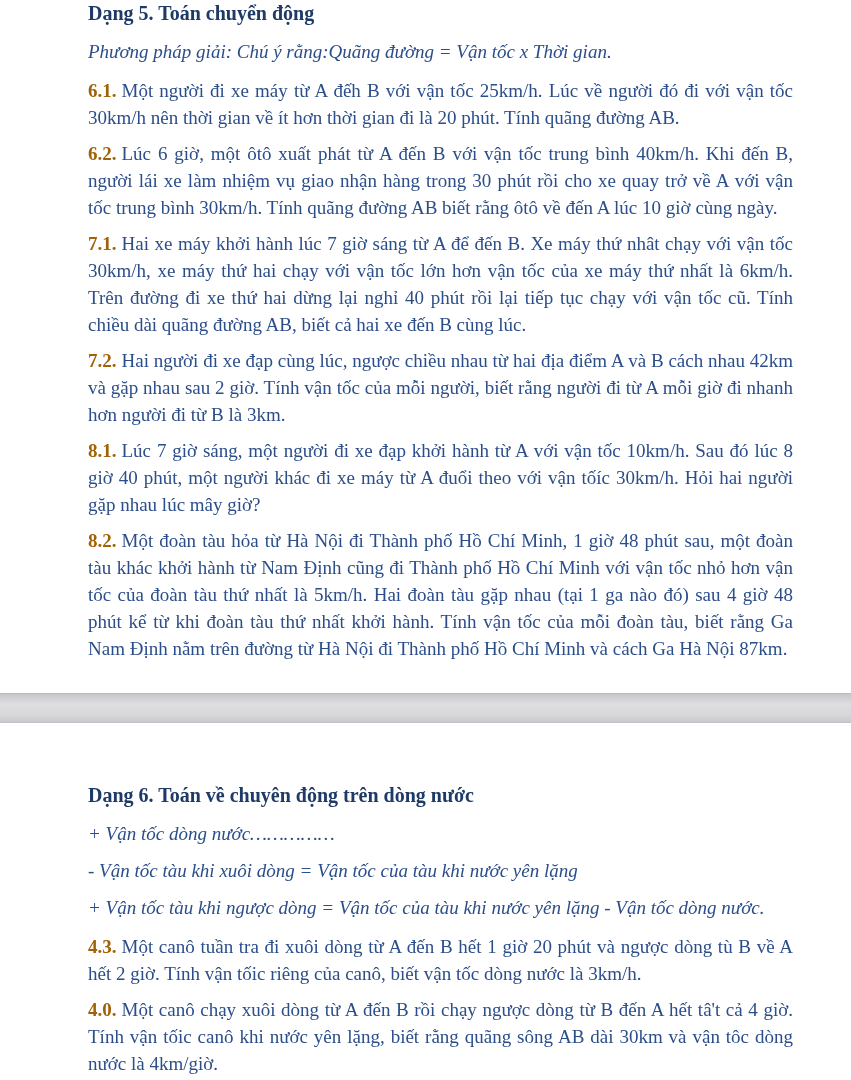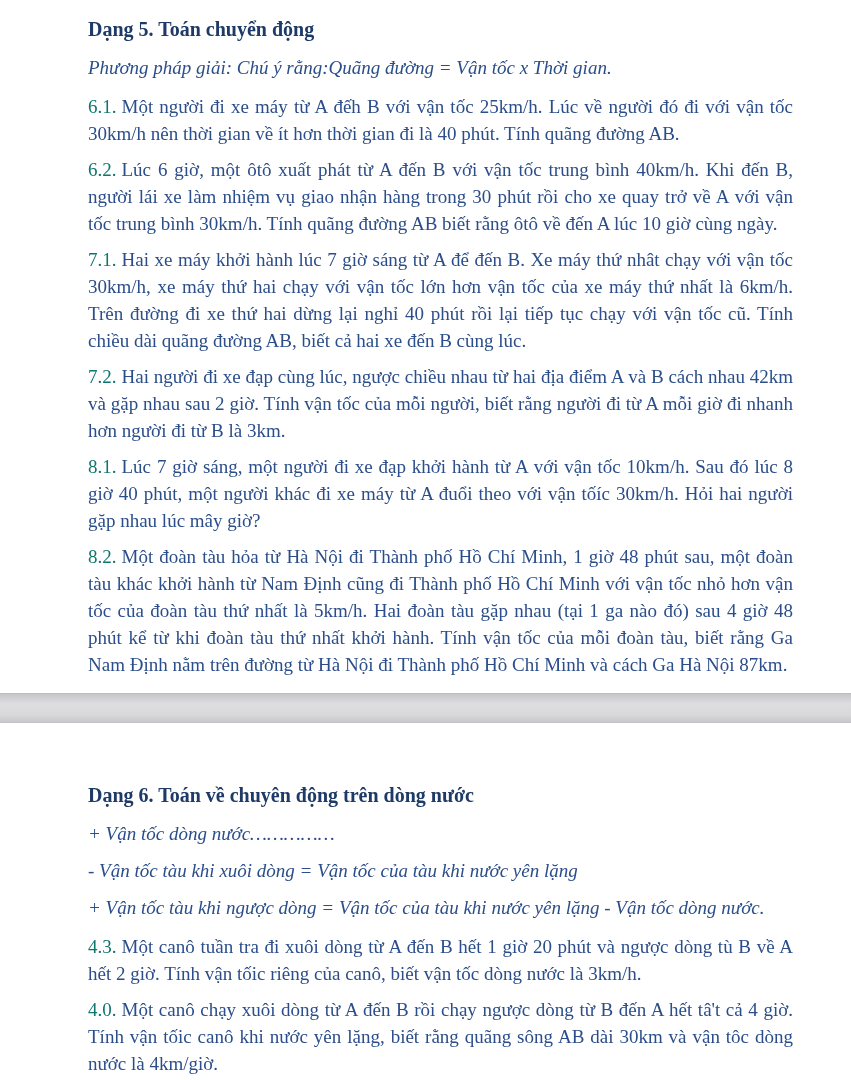--- a/index.html
+++ b/index.html
@@ -13,21 +13,21 @@
     height: 1080px;
     background: #ffffff;
     overflow: hidden;
   }
   .page {
     padding-left: 88px;
     padding-right: 58px;
   }
   .page-1 {
     height: 693px;
-    padding-top: 17px;
+    padding-top: 1px;
     overflow: hidden;
   }
   .page-2 {
     height: 421px;
     padding-top: 60px;
     overflow: hidden;
   }
   h2.section-heading {
     font-size: 20px;
     line-height: 24px;
@@ -44,42 +44,42 @@
   }
   .page-2 p.method-line { margin-bottom: 14px; }
   p.problem {
     font-size: 19px;
     line-height: 27px;
     color: #2b4e8a;
     text-align: justify;
     margin-bottom: 9px;
   }
   p.problem .num {
-    font-weight: normal;
-    color: #0f766e;
+    font-weight: bold;
+    color: #a16207;
     padding-right: 5px;
   }
   .page-divider {
     width: 851px;
     height: 30px;
     background: linear-gradient(#c6c6ca, #dedee1 35%, #d8d8db 75%, #c9c9cd);
     border-top: 1px solid #bcbcc0;
     border-bottom: 1px solid #c3c3c7;
   }
 </style>
 </head>
 <body>
 
 <div class="doc">
 
   <section class="page page-1">
     <h2 class="section-heading">Dạng 5. Toán chuyển động</h2>
     <p class="method-line">Phương pháp giải: Chú ý rằng:Quãng đường = Vận tốc x Thời gian.</p>
 
-    <p class="problem"><span class="num">6.1.</span><span>Một người đi xe máy từ A đếh B với vận tốc 25km/h. Lúc về người đó đi với vận tốc 30km/h nên thời gian về ít hơn thời gian đi là 40 phút. Tính quãng đường AB.</span></p>
+    <p class="problem"><span class="num">6.1.</span><span>Một người đi xe máy từ A đếh B với vận tốc 25km/h. Lúc về người đó đi với vận tốc 30km/h nên thời gian về ít hơn thời gian đi là 20 phút. Tính quãng đường AB.</span></p>
 
     <p class="problem"><span class="num">6.2.</span><span>Lúc 6 giờ, một ôtô xuất phát từ A đến B với vận tốc trung bình 40km/h. Khi đến B, người lái xe làm nhiệm vụ giao nhận hàng trong 30 phút rồi cho xe quay trở về A với vận tốc trung bình 30km/h. Tính quãng đường AB biết rằng ôtô về đến A lúc 10 giờ cùng ngày.</span></p>
 
     <p class="problem"><span class="num">7.1.</span><span>Hai xe máy khởi hành lúc 7 giờ sáng từ A để đến B. Xe máy thứ nhât chạy với vận tốc 30km/h, xe máy thứ hai chạy với vận tốc lớn hơn vận tốc của xe máy thứ nhất là 6km/h. Trên đường đi xe thứ hai dừng lại nghỉ 40 phút rồi lại tiếp tục chạy với vận tốc cũ. Tính chiều dài quãng đường AB, biết cả hai xe đến B cùng lúc.</span></p>
 
     <p class="problem"><span class="num">7.2.</span><span>Hai người đi xe đạp cùng lúc, ngược chiều nhau từ hai địa điểm A và B cách nhau 42km và gặp nhau sau 2 giờ. Tính vận tốc của mỗi người, biết rằng người đi từ A mỗi giờ đi nhanh hơn người đi từ B là 3km.</span></p>
 
     <p class="problem"><span class="num">8.1.</span><span>Lúc 7 giờ sáng, một người đi xe đạp khởi hành từ A với vận tốc 10km/h. Sau đó lúc 8 giờ 40 phút, một người khác đi xe máy từ A đuổi theo với vận tốíc 30km/h. Hỏi hai người gặp nhau lúc mây giờ?</span></p>
 
     <p class="problem"><span class="num">8.2.</span><span>Một đoàn tàu hỏa từ Hà Nội đi Thành phố Hồ Chí Minh, 1 giờ 48 phút sau, một đoàn tàu khác khởi hành từ Nam Định cũng đi Thành phố Hồ Chí Minh với vận tốc nhỏ hơn vận tốc của đoàn tàu thứ nhất là 5km/h. Hai đoàn tàu gặp nhau (tại 1 ga nào đó) sau 4 giờ 48 phút kể từ khi đoàn tàu thứ nhất khởi hành. Tính vận tốc của mỗi đoàn tàu, biết rằng Ga Nam Định nằm trên đường từ Hà Nội đi Thành phố Hồ Chí Minh và cách Ga Hà Nội 87km.</span></p>

